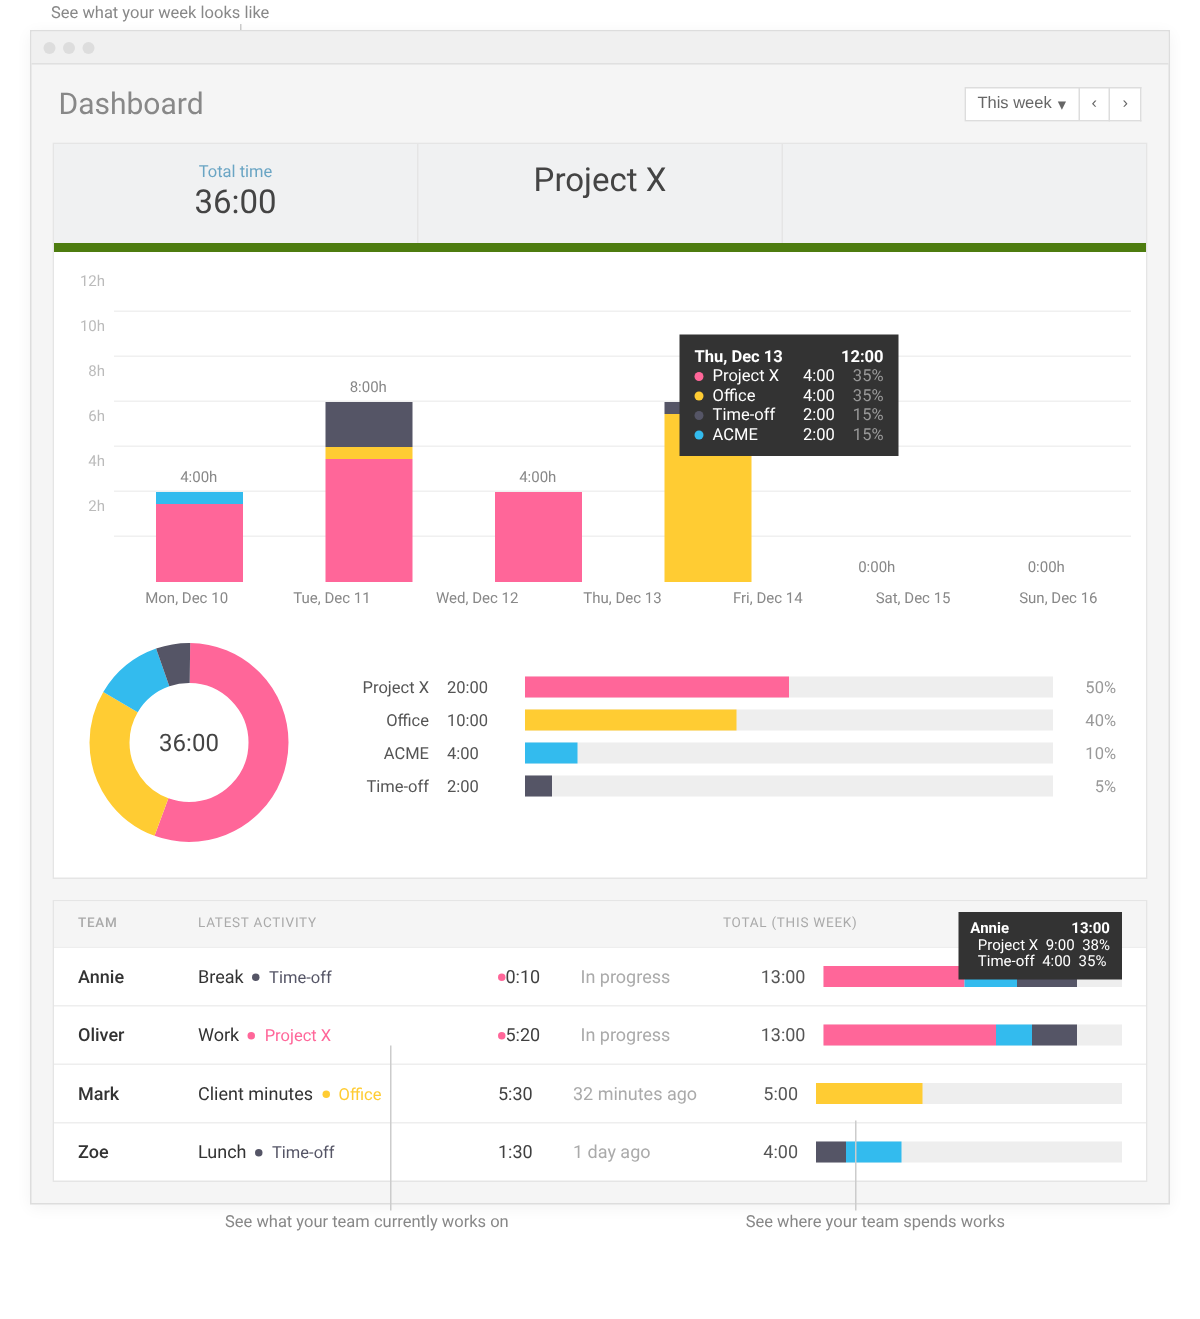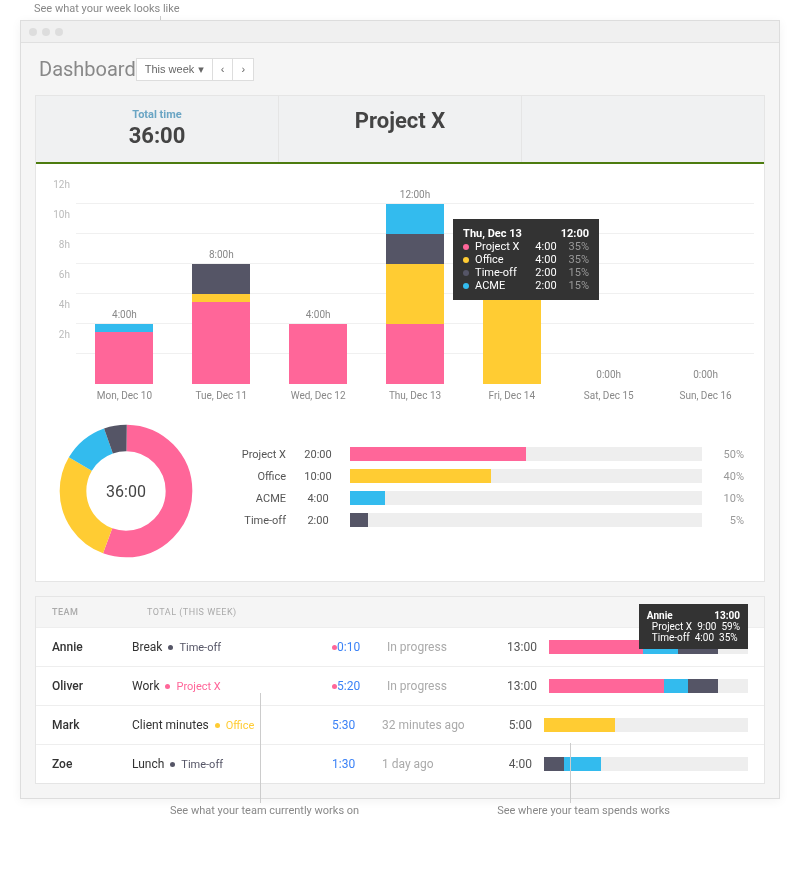--- a/index.html
+++ b/index.html
@@ -2,27 +2,27 @@
 <html><head>
 <meta charset="utf-8">
 <style>
 * { box-sizing: border-box; margin: 0; padding: 0; }
 body { font-family: -apple-system, BlinkMacSystemFont, 'Segoe UI', Roboto, sans-serif; background: #fff; padding: 20px; font-size: 13px; color: #333; }
 .annotation { font-size: 11px; color: #888; position: absolute; }
 .ann-line { position: absolute; border-left: 1px solid #ccc; }
 .window { width: 760px; margin: 0 auto; border: 1px solid #ddd; box-shadow: 0 2px 10px rgba(0,0,0,0.05); background: #f5f5f5; position: relative; }
 .titlebar { height: 22px; background: #f0f0f0; border-bottom: 1px solid #e0e0e0; display: flex; align-items: center; padding: 0 8px; gap: 5px; }
 .titlebar .dot { width: 8px; height: 8px; border-radius: 50%; background: #ddd; }
-.header { display: flex; justify-content: flex-start; align-items: center; padding: 14px 18px; }
+.header { display: flex; justify-content: space-between; align-items: center; padding: 14px 18px; }
 .header h1 { font-size: 20px; font-weight: 400; color: #888; }
 .header-controls { display: flex; gap: 0; }
 .header-controls .btn { border: 1px solid #ddd; background: #fff; padding: 4px 8px; font-size: 11px; color: #666; display: flex; align-items: center; gap: 4px; }
 .header-controls .btn + .btn { border-left: none; }
 .panel { background: #fff; margin: 0 14px 14px; border: 1px solid #e5e5e5; }
-.summary { display: flex; background: #f0f1f2; border-bottom: 2px solid #4d7c0f; font-weight: bold; }
+.summary { display: flex; background: #f0f1f2; border-bottom: 6px solid #4d7c0f; }
 .summary-item { flex: 1; text-align: center; padding: 12px 0 14px; }
 .summary-item + .summary-item { border-left: 1px solid #e5e5e5; }
 .summary-label { font-size: 11px; color: #6aa5c4; margin-bottom: 2px; }
 .summary-value { font-size: 22px; color: #444; }
 .chart-area { padding: 20px 10px 10px; position: relative; }
 .bar-chart { display: flex; align-items: flex-end; height: 200px; position: relative; padding-left: 30px; }
 .y-axis { position: absolute; left: 0; top: 0; bottom: 20px; width: 30px; }
 .y-tick { position: absolute; right: 6px; font-size: 10px; color: #bbb; transform: translateY(50%); }
 .grid-line { position: absolute; left: 30px; right: 0; border-top: 1px solid #f0f0f0; }
 .bar-col { flex: 1; display: flex; flex-direction: column; align-items: center; position: relative; height: 100%; justify-content: flex-end; }
@@ -36,47 +36,47 @@
 .chart-tooltip .tt-row { display: flex; align-items: center; gap: 6px; }
 .chart-tooltip .tt-dot { width: 6px; height: 6px; border-radius: 50%; }
 .chart-tooltip .tt-val { margin-left: auto; padding-left: 10px; }
 .chart-tooltip .tt-pct { color: #999; padding-left: 6px; }
 .breakdown { display: flex; padding: 10px 20px 20px; gap: 30px; align-items: center; }
 .donut-wrap { width: 140px; height: 140px; position: relative; flex-shrink: 0; }
 .donut-center { position: absolute; top: 50%; left: 50%; transform: translate(-50%,-50%); font-size: 16px; color: #444; }
 .proj-list { flex: 1; }
 .proj-row { display: flex; align-items: center; gap: 12px; margin-bottom: 8px; font-size: 11px; }
 .proj-name { width: 60px; color: #555; text-align: right; }
-.proj-time { width: 40px; color: #555; text-align: center; }
+.proj-time { width: 40px; color: #555; text-align: left; }
 .proj-bar { flex: 1; height: 14px; background: #eee; position: relative; }
 .proj-bar-fill { height: 100%; }
 .proj-pct { width: 30px; color: #999; text-align: right; }
 .team-panel { background: #fff; margin: 0 14px 14px; border: 1px solid #e5e5e5; }
-.team-header { display: flex; padding: 10px 16px; background: #f5f5f5; font-size: 9px; color: #aaa; text-transform: uppercase; letter-spacing: 0.5px; gap: 15px; }
+.team-header { display: flex; padding: 10px 16px; background: #f5f5f5; font-size: 9px; color: #aaa; text-transform: uppercase; letter-spacing: 0.5px; }
 .team-row { display: flex; padding: 12px 16px; border-top: 1px solid #eee; align-items: center; font-size: 12px; position: relative; }
 .col-name { width: 80px; font-weight: 500; }
 .col-activity { width: 200px; display: flex; align-items: center; gap: 6px; }
-.col-dur { width: 50px; color: #3b82f6; }
+.col-dur { width: 50px; color: #404040; }
 .col-status { width: 100px; color: #aaa; }
 .col-total { width: 50px; color: #555; text-align: right; }
 .col-bar { flex: 1; height: 14px; background: #eee; margin-left: 12px; position: relative; }
 .col-bar-seg { height: 100%; float: left; }
 .tag-dot { width: 5px; height: 5px; border-radius: 50%; display: inline-block; }
 .tag-label { font-size: 11px; }
 .team-tooltip { position: absolute; background: #333; color: #fff; padding: 6px 8px; font-size: 10px; right: 16px; top: -24px; z-index: 5; }
 .team-tooltip .tt-title { font-weight: bold; display: flex; justify-content: space-between; gap: 16px; }
 .team-tooltip .tt-row { display: flex; align-items: center; gap: 5px; }
 .c-pink { background: #ff6699; } .t-pink { color: #ff6699; }
 .c-yellow { background: #ffcc33; } .t-yellow { color: #ffcc33; }
 .c-blue { background: #33bbee; }
 .c-gray { background: #556; } .t-gray { color: #556; }
 .wrapper { position: relative; width: 760px; margin: 0 auto; }
 .ann1 { top: -18px; left: 14px; }
 .ann-line1 { top: -4px; left: 140px; height: 260px; }
-.ann2 { bottom: -18px; left: 130px; margin-left: 20px; }
+.ann2 { bottom: -18px; left: 130px; }
 .ann-line2 { bottom: -4px; left: 240px; height: 110px; }
 .ann3 { bottom: -18px; right: 110px; }
 .ann-line3 { bottom: -4px; left: 550px; height: 60px; }
 </style>
 </head>
 <body>
 
 <div class="wrapper">
   <div class="annotation ann1">See what your week looks like</div>
   <div class="ann-line ann-line1"></div>
@@ -145,29 +145,20 @@
               <div class="bar-stack">
                 <div class="bar-seg c-pink" style="height:82.5px"></div>
                 <div class="bar-seg c-yellow" style="height:7.5px"></div>
                 <div class="bar-seg c-gray" style="height:30px"></div>
               </div>
             </div>
             <div class="bar-col">
               <div class="bar-label-top">4:00h</div>
               <div class="bar-stack">
                 <div class="bar-seg c-pink" style="height:60px"></div>
-              </div>
-            </div>
-            <div class="bar-col">
-              <div class="bar-label-top">12:00h</div>
-              <div class="bar-stack">
-                <div class="bar-seg c-pink" style="height:60px"></div>
-                <div class="bar-seg c-yellow" style="height:60px"></div>
-                <div class="bar-seg c-gray" style="height:30px"></div>
-                <div class="bar-seg c-blue" style="height:30px"></div>
               </div>
             </div>
             <div class="bar-col">
               <div class="bar-label-top">8:00h</div>
               <div class="bar-stack">
                 <div class="bar-seg c-yellow" style="height:112.5px"></div>
                 <div class="bar-seg c-gray" style="height:7.5px"></div>
               </div>
             </div>
             <div class="bar-col">
@@ -266,34 +257,35 @@
               </div>
               <div class="proj-pct">5%</div>
             </div>
           </div>
       </div>
     </div>
 
     <div class="team-panel">
       <div class="team-header">
         <div class="col-name">TEAM</div>
+        <div style="width:350px">LATEST ACTIVITY</div>
         <div>TOTAL (THIS WEEK)</div>
       </div>
       <div id="team-rows">
           <div class="team-row">
             <div class="team-tooltip">
               <div class="tt-title">
                 <span>Annie</span>
                 <span>13:00</span>
               </div>
               <div class="tt-row">
                 <span class="tt-dot c-pink"></span>
                 <span>Project X</span>
                 <span class="tt-val">9:00</span>
-                <span class="tt-pct">59%</span>
+                <span class="tt-pct">38%</span>
               </div>
               <div class="tt-row">
                 <span class="tt-dot c-gray"></span>
                 <span>Time-off</span>
                 <span class="tt-val">4:00</span>
                 <span class="tt-pct">35%</span>
               </div>
             </div>
             <div class="col-name">Annie</div>
             <div class="col-activity">

